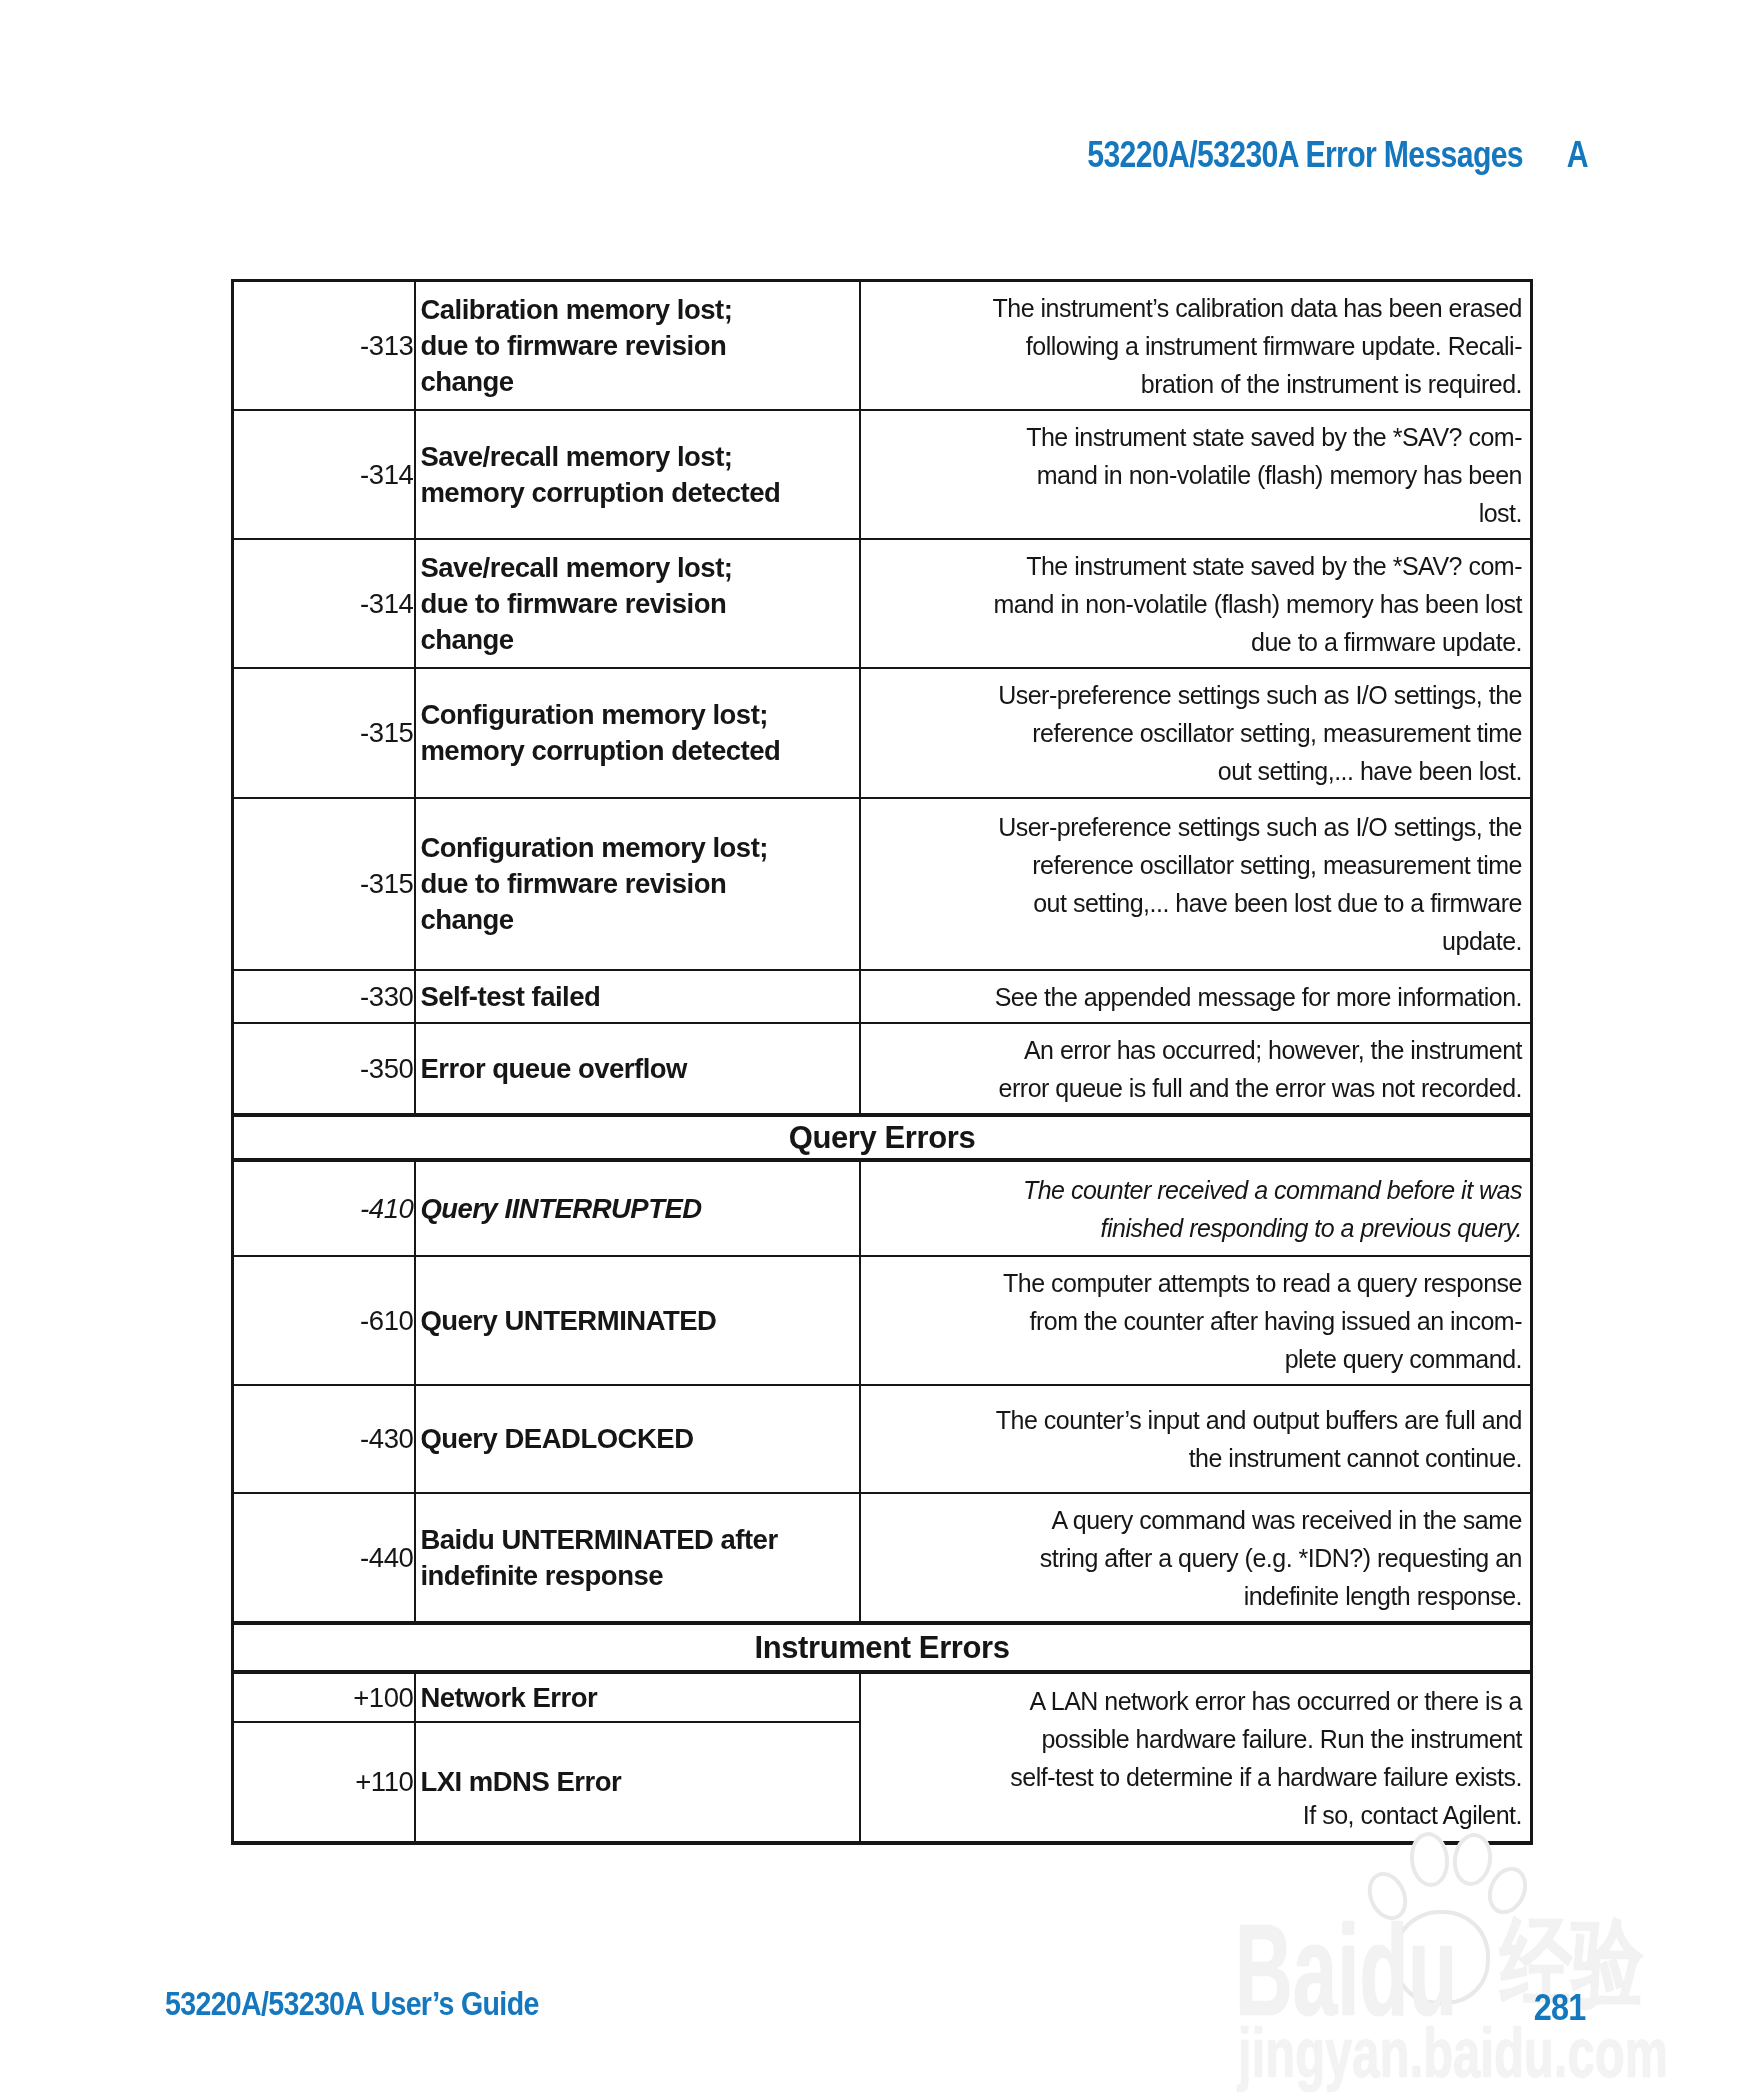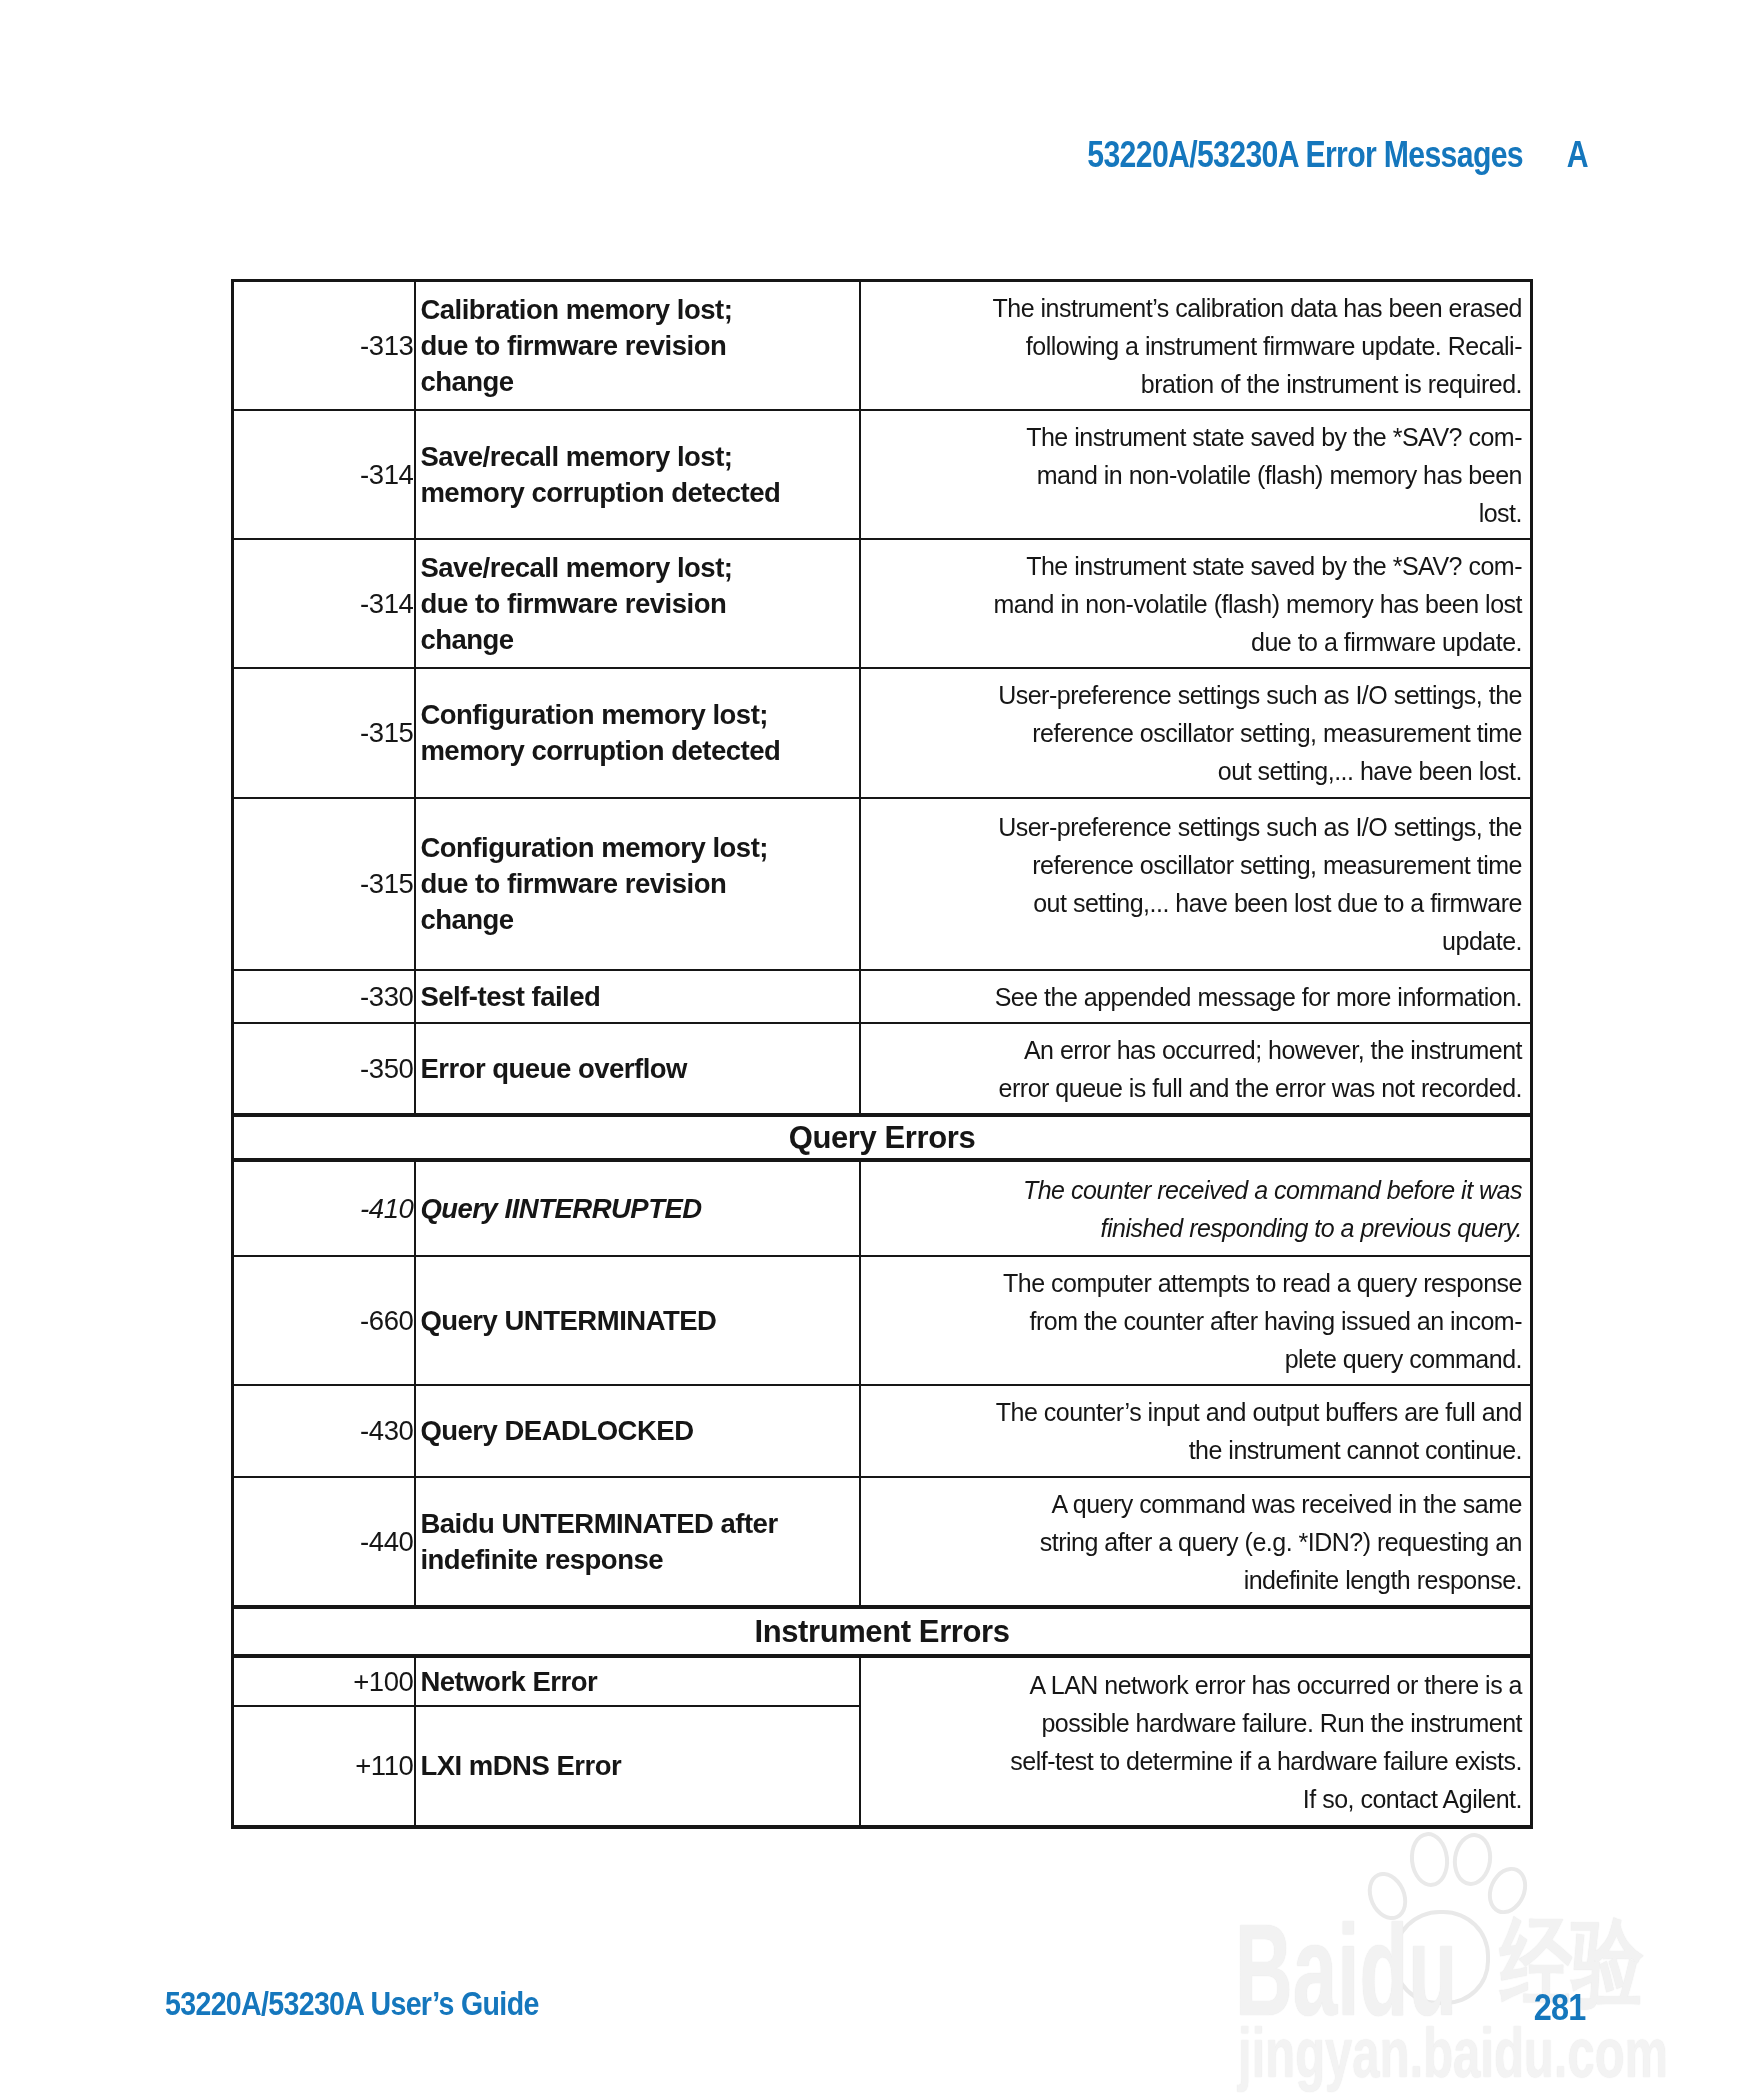--- a/index.html
+++ b/index.html
@@ -215,27 +215,27 @@
       <tr style="height: 45px;">
         <td colspan="3" class="section-cell">Query Errors</td>
       </tr>
       <tr style="height: 96px; font-style: italic;">
         <td class="code-cell">-410</td>
         <td class="msg-cell">Query IINTERRUPTED</td>
         <td class="desc-cell">The counter received a command before it was
 finished responding to a previous query.</td>
       </tr>
       <tr style="height: 124px;">
-        <td class="code-cell">-660</td>
+        <td class="code-cell">-610</td>
         <td class="msg-cell">Query UNTERMINATED</td>
         <td class="desc-cell">The computer attempts to read a query response
 from the counter after having issued an incom-
 plete query command.</td>
       </tr>
-      <tr style="height: 92px; margin-left: 31px;">
+      <tr style="height: 108px; margin-left: 31px;">
         <td class="code-cell">-430</td>
         <td class="msg-cell">Query DEADLOCKED</td>
         <td class="desc-cell">The counter’s input and output buffers are full and
 the instrument cannot continue.</td>
       </tr>
       <tr style="height: 129px;">
         <td class="code-cell">-440</td>
         <td class="msg-cell">Baidu UNTERMINATED after
 indefinite response</td>
         <td class="desc-cell">A query command was received in the same

